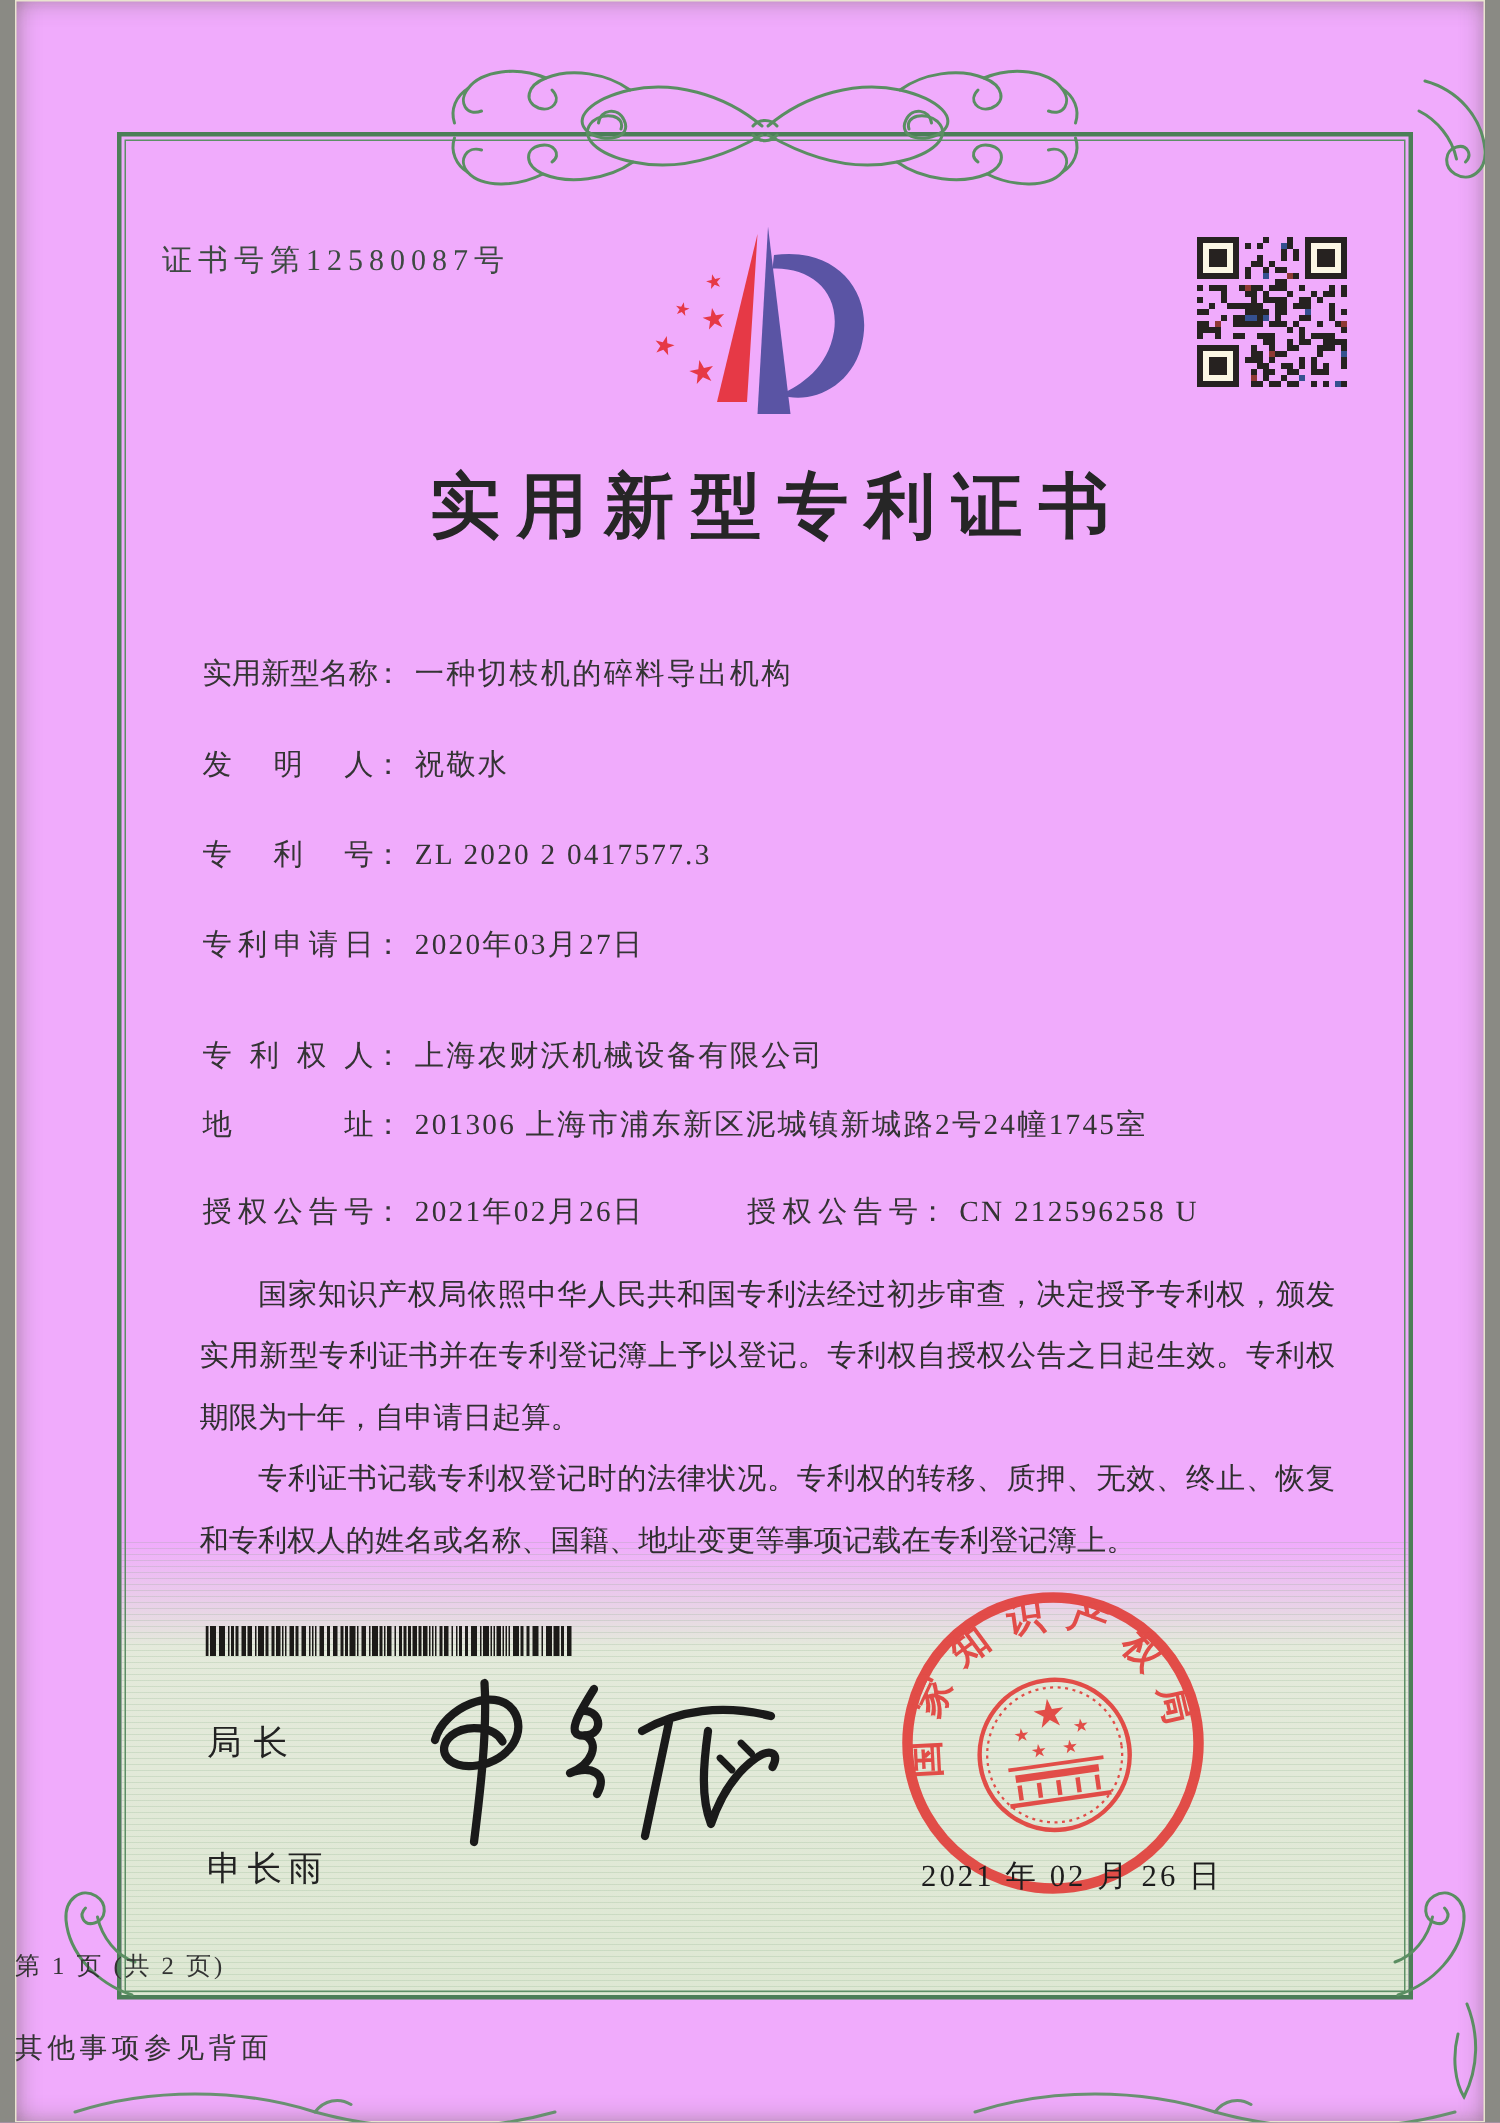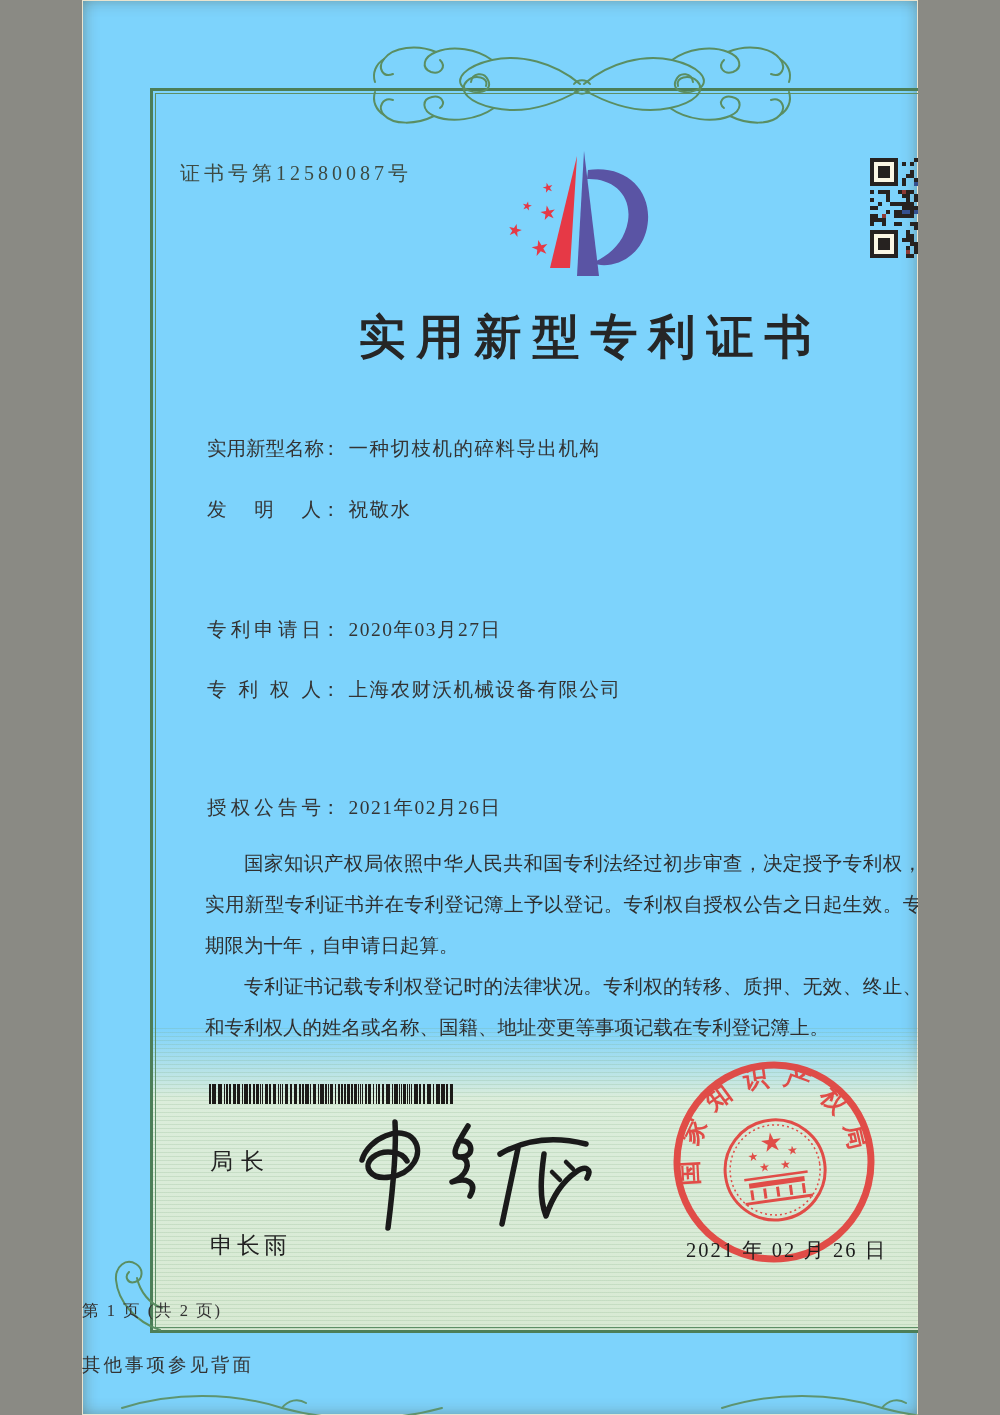--- a/index.html
+++ b/index.html
@@ -1,18 +1,18 @@
 <!DOCTYPE html>
 <html><head>
 <meta charset="utf-8">
 <style>
   html,body{margin:0;padding:0;background:#8a8a84;}
   .page{
-    position:relative; width:836px; height:1415px; margin:0 auto;
-    background:#7dd3fc; overflow:hidden;
+    position:relative; width:980px; height:1415px; margin:0 auto;
+    background:#f0abfc; overflow:hidden;
     font-family:"Liberation Serif","DejaVu Serif",serif;
     box-shadow: inset 0 0 0 1px #e9e4cf,
       inset 12px 0 14px -9px rgba(90,90,70,.38),
       inset -12px 0 14px -9px rgba(90,90,70,.32),
       inset 0 12px 14px -9px rgba(90,90,70,.30),
       inset 0 -12px 14px -9px rgba(90,90,70,.30);
   }
   
   .green-zone{
     position:absolute; left:71px; top:1028px; width:858px; height:302px; z-index:1;
@@ -330,28 +330,37 @@
   <div class="content title-wrap">
     <span>实用新型专利证书</span>
   </div>
 
   <div class="content field-row" style="top:435px;">
     <span class="f-label">实用新型名称</span><span class="f-colon">：</span><span class="f-value">一种切枝机的碎料导出机构</span>
   </div>
   <div class="content field-row" style="top:496px;">
     <span class="f-label">发明人</span><span class="f-colon">：</span><span class="f-value">祝敬水</span>
   </div>
+  <div class="content field-row" style="top:556px;">
+    <span class="f-label">专利号</span><span class="f-colon">：</span><span class="f-value">ZL 2020 2 0417577.3</span>
+  </div>
   <div class="content field-row" style="top:616px;">
     <span class="f-label">专利申请日</span><span class="f-colon">：</span><span class="f-value">2020年03月27日</span>
   </div>
-  <div class="content field-row" style="top:676px;">
+  <div class="content field-row" style="top:690px;">
     <span class="f-label">专利权人</span><span class="f-colon">：</span><span class="f-value">上海农财沃机械设备有限公司</span>
+  </div>
+  <div class="content field-row" style="top:736px;">
+    <span class="f-label">地址</span><span class="f-colon">：</span><span class="f-value">201306 上海市浦东新区泥城镇新城路2号24幢1745室</span>
   </div>
   <div class="content field-row" style="top:794px;">
     <span class="f-label">授权公告号</span><span class="f-colon">：</span><span class="f-value">2021年02月26日</span>
+    <span class="grant-right">
+      <span class="f-label">授权公告号</span><span class="f-colon">：</span><span class="f-value">CN 212596258 U</span>
+    </span>
   </div>
 
   <div class="content paragraphs">
     <p>国家知识产权局依照中华人民共和国专利法经过初步审查，决定授予专利权，颁发实用新型专利证书并在专利登记簿上予以登记。专利权自授权公告之日起生效。专利权期限为十年，自申请日起算。</p>
     <p>专利证书记载专利权登记时的法律状况。专利权的转移、质押、无效、终止、恢复和专利权人的姓名或名称、国籍、地址变更等事项记载在专利登记簿上。</p>
   </div>
 
   <div class="content barcode-box">
     <svg id="barcode-svg" width="250" height="20" viewBox="0 0 250 20">
         <rect x="0" y="0" width="2" height="20" fill="#1c1a18"></rect>

